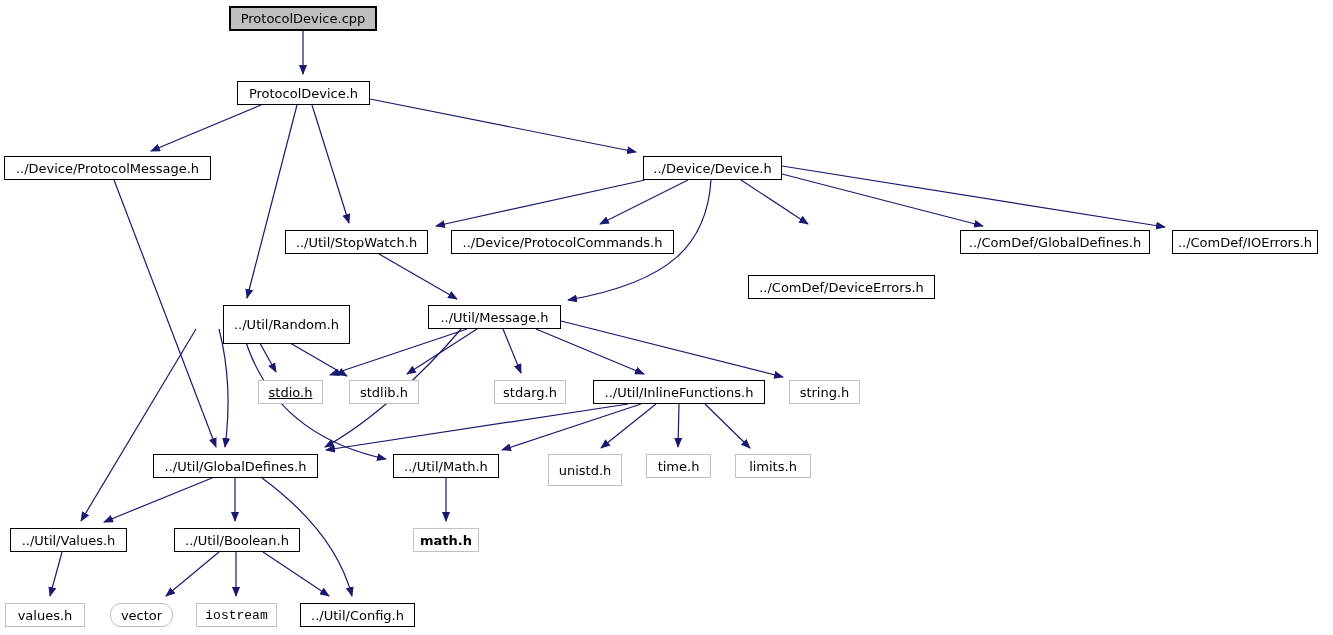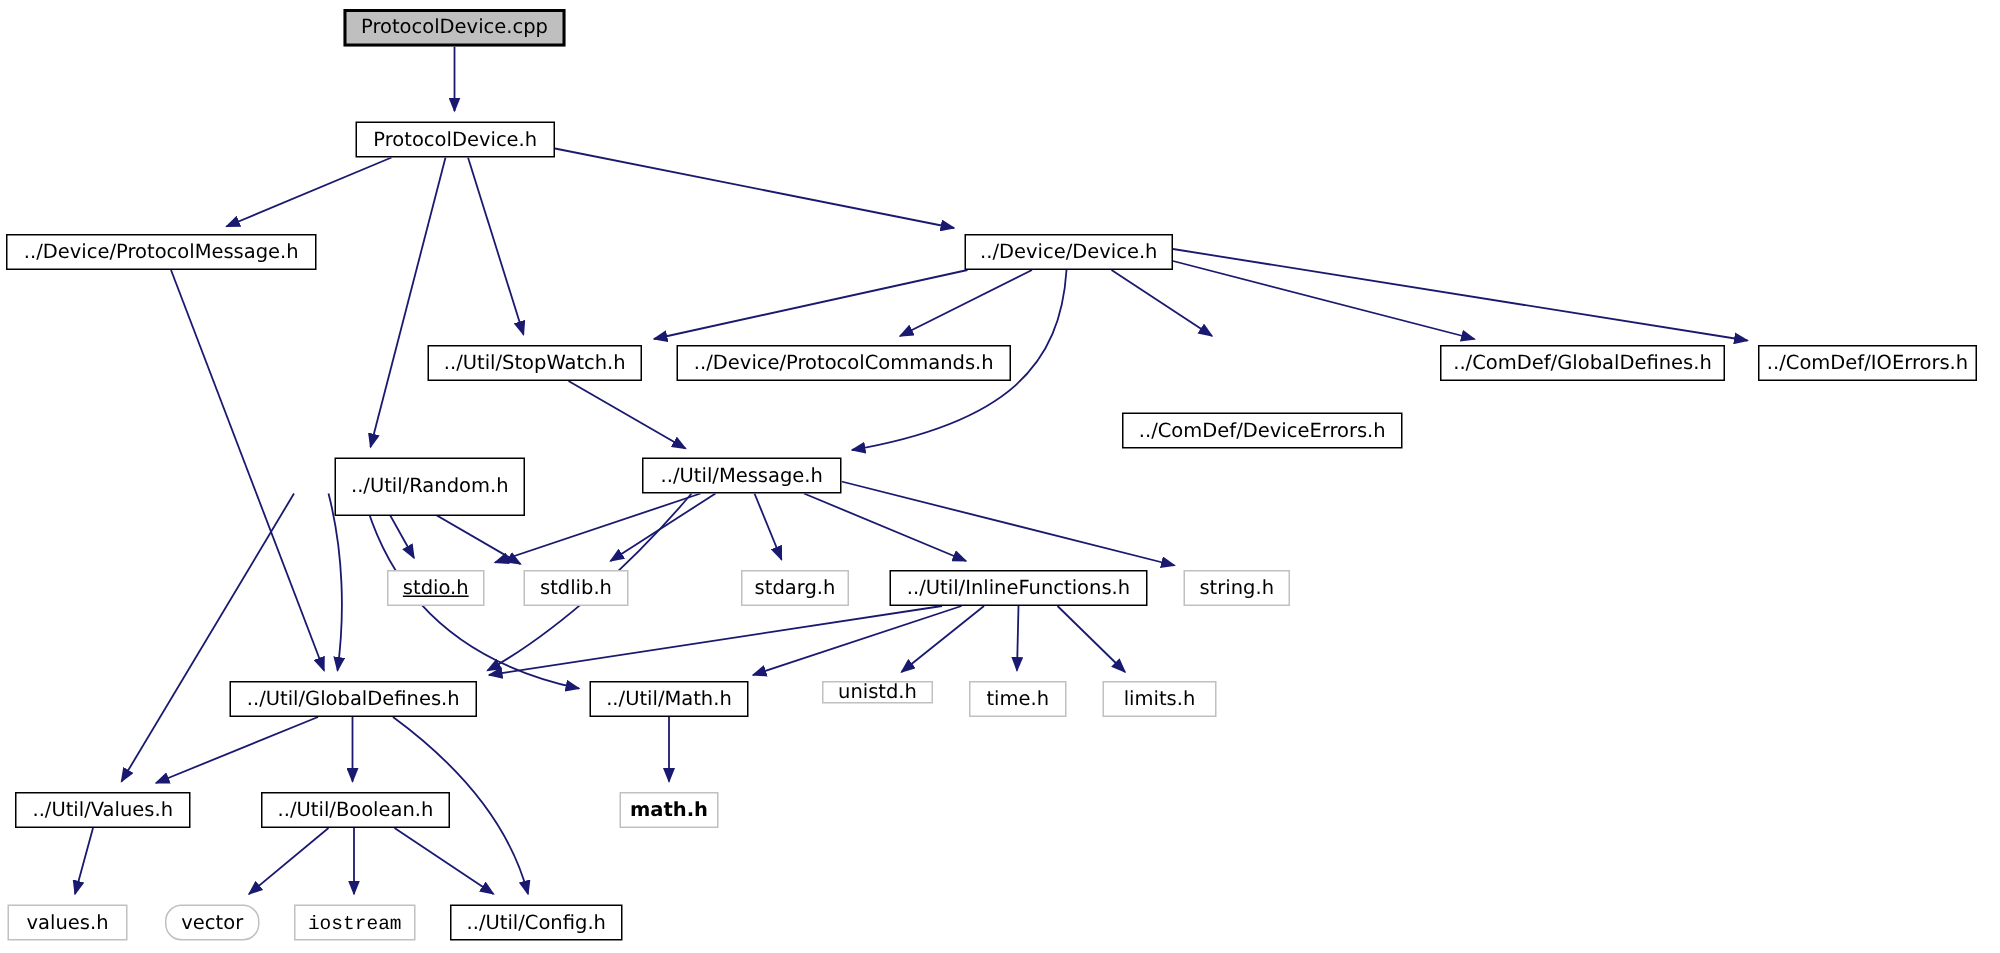--- a/index.html
+++ b/index.html
@@ -108,21 +108,21 @@
       <div class="node linked" style="left: 1172px; top: 230px; width: 146px; height: 24px;">../ComDef/IOErrors.h</div>
       <div class="node linked" style="left: 175px; top: 305px; width: 127px; height: 39px; margin-left: 48px;">../Util/Random.h</div>
       <div class="node linked" style="left: 428px; top: 305px; width: 133px; height: 24px;">../Util/Message.h</div>
       <div class="node external" style="left: 258px; top: 380px; width: 65px; height: 24px; text-decoration: underline;">stdio.h</div>
       <div class="node external" style="left: 349px; top: 380px; width: 70px; height: 24px;">stdlib.h</div>
       <div class="node external" style="left: 494px; top: 380px; width: 72px; height: 24px;">stdarg.h</div>
       <div class="node linked" style="left: 593px; top: 380px; width: 172px; height: 24px;">../Util/InlineFunctions.h</div>
       <div class="node external" style="left: 789px; top: 380px; width: 71px; height: 24px;">string.h</div>
       <div class="node linked" style="left: 153px; top: 454px; width: 165px; height: 24px;">../Util/GlobalDefines.h</div>
       <div class="node linked" style="left: 393px; top: 454px; width: 106px; height: 24px;">../Util/Math.h</div>
-      <div class="node external" style="left: 548px; top: 454px; width: 74px; height: 15px;">unistd.h</div>
+      <div class="node external" style="left: 548px; top: 454px; width: 74px; height: 32px;">unistd.h</div>
       <div class="node external" style="left: 646px; top: 454px; width: 65px; height: 24px;">time.h</div>
       <div class="node external" style="left: 735px; top: 454px; width: 76px; height: 24px;">limits.h</div>
       <div class="node linked" style="left: 10px; top: 528px; width: 117px; height: 24px;">../Util/Values.h</div>
       <div class="node linked" style="left: 174px; top: 528px; width: 126px; height: 24px;">../Util/Boolean.h</div>
       <div class="node external" style="left: 413px; top: 528px; width: 66px; height: 24px; font-weight: bold;">math.h</div>
       <div class="node external" style="left: 5px; top: 603px; width: 80px; height: 24px;">values.h</div>
       <div class="node external" style="left: 110px; top: 603px; width: 63px; height: 24px; border-radius: 11px;">vector</div>
       <div class="node external" style="left: 196px; top: 603px; width: 81px; height: 24px; font-family: Liberation Mono, monospace;">iostream</div>
       <div class="node linked" style="left: 300px; top: 603px; width: 115px; height: 24px;">../Util/Config.h</div>
     </div>

